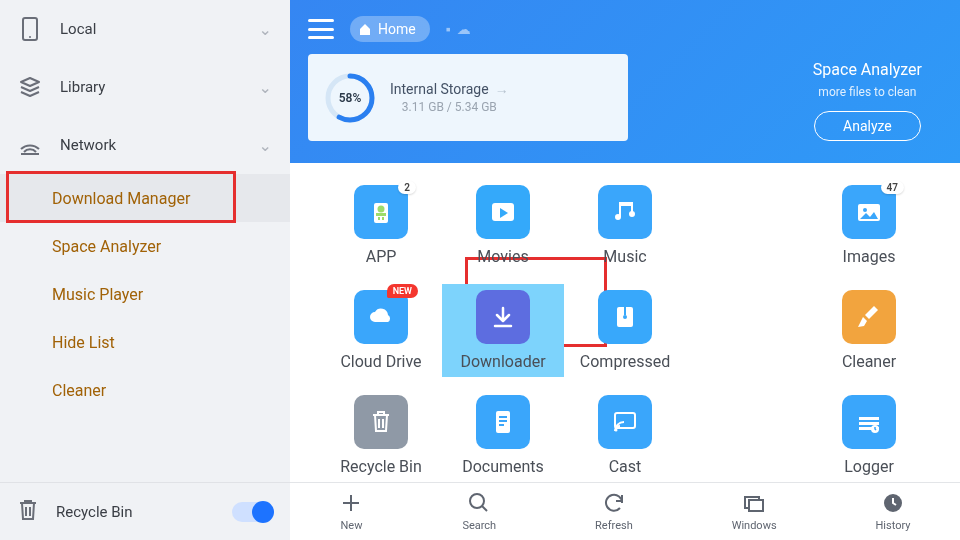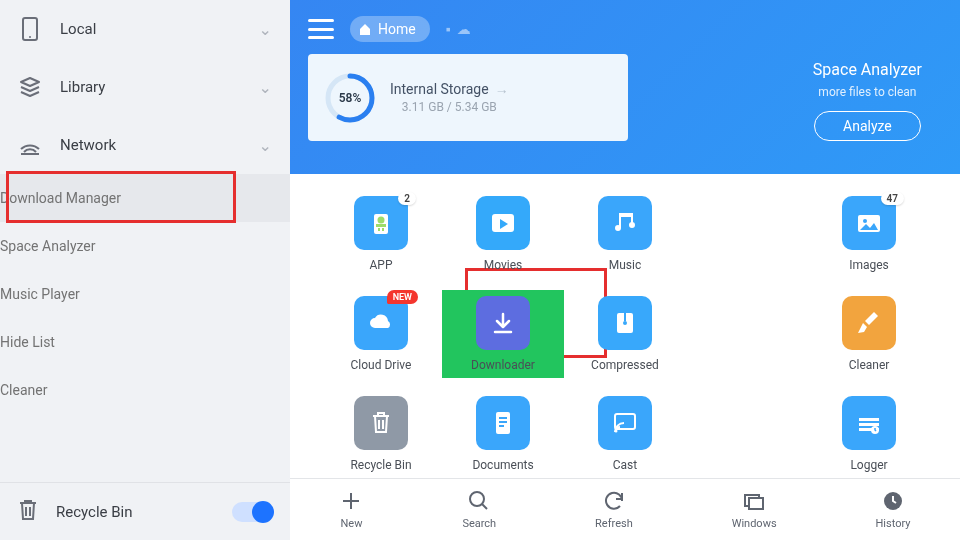--- a/index.html
+++ b/index.html
@@ -3,21 +3,21 @@
 <meta charset="utf-8">
 <style>
 * { box-sizing: border-box; margin: 0; padding: 0; font-family: -apple-system, BlinkMacSystemFont, "Segoe UI", Roboto, sans-serif; }
 body { width: 960px; height: 540px; overflow: hidden; display: flex; background: #fff; }
 .sidebar { width: 290px; height: 100%; background: #f0f2f5; display: flex; flex-direction: column; }
 .sidebar-items { flex: 1; overflow: hidden; }
 .side-item { height: 58px; display: flex; align-items: center; padding: 0 18px; gap: 18px; cursor: pointer; position: relative; }
 .side-item .icon { width: 24px; height: 24px; color: #6a6e78; display: flex; align-items: center; justify-content: center; }
 .side-item .label { color: #3a3e45; font-size: 15px; flex: 1; }
 .side-chevron { color: #b0b5bd; }
-.sub-item { height: 48px; display: flex; align-items: center; cursor: pointer; color: #737373; font-size: 14px; }
+.sub-item { height: 48px; display: flex; align-items: center; padding-left: 52px; cursor: pointer; color: #a16207; font-size: 16px; }
 .sub-item.selected { background: #e6e8ec; }
 .highlight-red { position: absolute; border: 3px solid #e52e2e; pointer-events: none; }
 .recycle-row { height: 58px; display: flex; align-items: center; padding: 0 18px; gap: 18px; border-top: 1px solid #e0e2e6; }
 .recycle-row .label { color: #3a3e45; font-size: 15px; flex: 1; }
 .toggle { width: 40px; height: 20px; background: #cfe0ff; border-radius: 10px; position: relative; }
 .toggle::after { content: ""; position: absolute; width: 22px; height: 22px; background: #1d73ff; border-radius: 50%; right: -2px; top: -1px; }
 .main { flex: 1; position: relative; display: flex; flex-direction: column; }
 .header { height: 180px; background: linear-gradient(135deg, #3586f2 0%, #2f9af7 100%); padding: 16px 18px 0; }
 .top-row { display: flex; align-items: center; gap: 16px; }
 .hamburger { width: 26px; height: 20px; display: flex; flex-direction: column; justify-content: space-between; cursor: pointer; }
@@ -32,24 +32,24 @@
 .storage-info { display: flex; flex-direction: column; gap: 3px; text-align: center; }
 .storage-name { color: #445266; font-size: 14px; display: flex; align-items: center; gap: 6px; }
 .storage-size { color: #9aa4b0; font-size: 12px; }
 .analyzer { display: flex; flex-direction: column; align-items: center; gap: 6px; margin-top: 6px; margin-left: auto; margin-right: 20px; }
 .analyzer-title { color: #fff; font-size: 16px; }
 .analyzer-sub { color: rgba(255,255,255,0.85); font-size: 12px; }
 .analyze-btn { margin-top: 6px; border: 1.5px solid #fff; color: #fff; background: transparent; border-radius: 18px; padding: 6px 28px; font-size: 14px; cursor: pointer; }
 .grid { flex: 1; padding: 16px 30px 0; display: grid; grid-template-columns: repeat(5, 1fr); gap: 12px 0; position: relative; }
 .tile { display: flex; flex-direction: column; align-items: center; gap: 8px; cursor: pointer; position: relative; padding: 6px; }
 .tile .tbox { width: 54px; height: 54px; border-radius: 10px; display: flex; align-items: center; justify-content: center; color: #fff; position: relative; }
-.tile .tlabel { font-size: 12px; color: #4a4f57; }
+.tile .tlabel { font-size: 16px; color: #4a4f57; }
 .badge-num { position: absolute; top: -4px; right: -8px; background: #fff; color: #444; font-size: 10px; border-radius: 8px; padding: 1px 6px; box-shadow: 0 1px 2px rgba(0,0,0,0.15); font-weight: 600; }
 .badge-new { position: absolute; top: -6px; right: -10px; background: #f4362e; color: #fff; font-size: 9px; border-radius: 10px 10px 10px 2px; padding: 2px 6px; font-weight: 600; }
-.tile.selected { background: #22c55e; }
+.tile.selected { background: #7dd3fc; }
 .bottom-bar { height: 64px; border-top: 1px solid #e3e5e8; display: flex; align-items: center; justify-content: space-around; background: #fff; }
 .bbtn { display: flex; flex-direction: column; align-items: center; gap: 4px; cursor: pointer; color: #5f6570; }
 .bbtn .bicon { width: 24px; height: 24px; display:flex; align-items:center; justify-content:center; }
 .bbtn .blabel { font-size: 11px; }
 </style>
 </head>
 <body>
 
 <div class="sidebar">
   <div class="sidebar-items">

